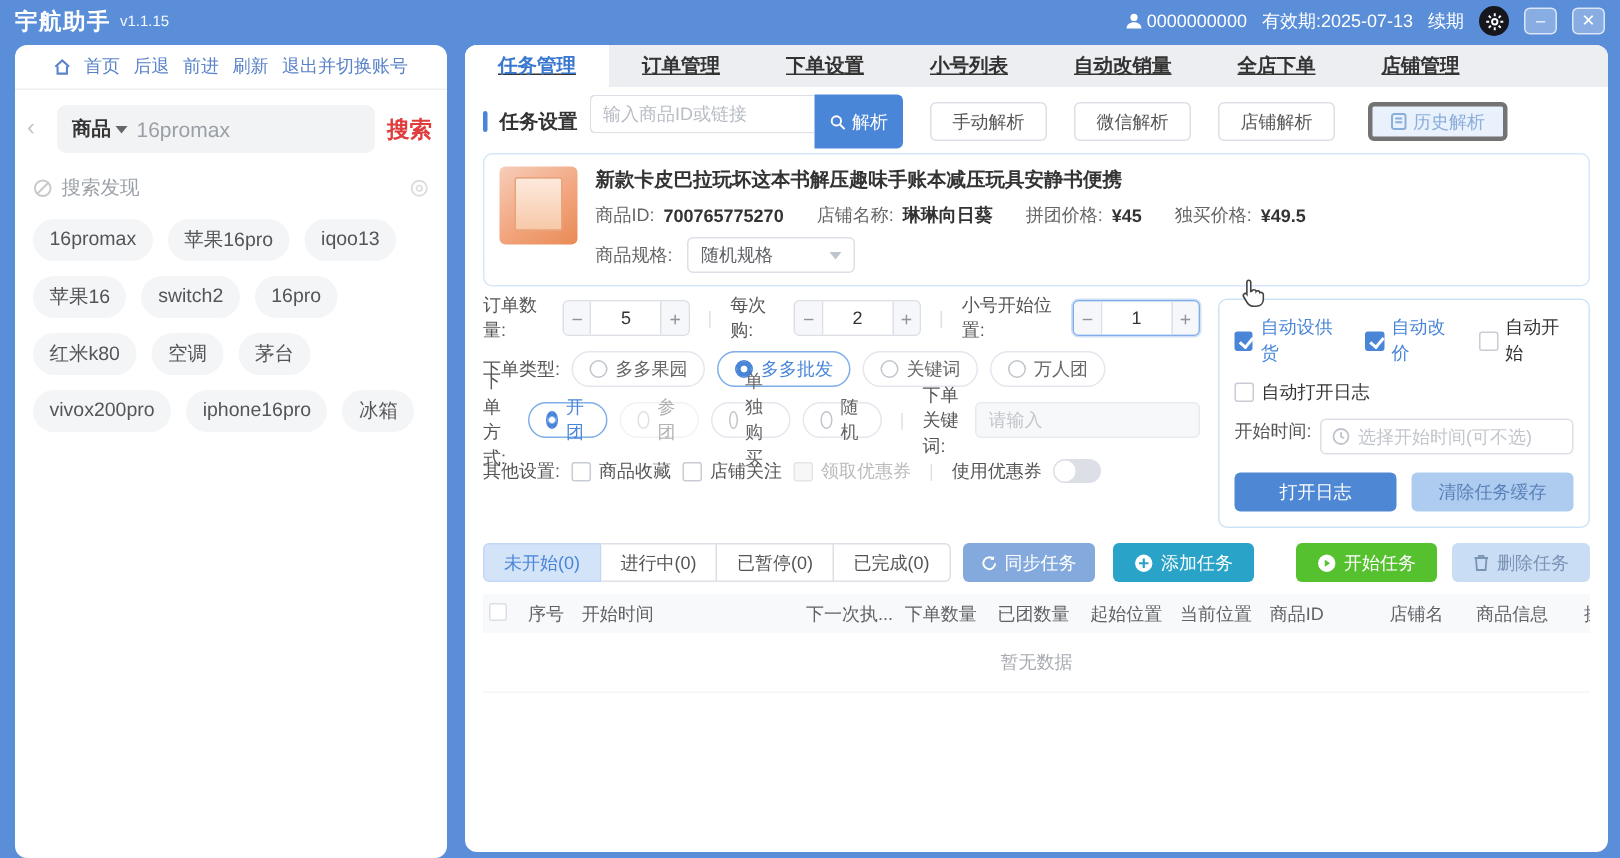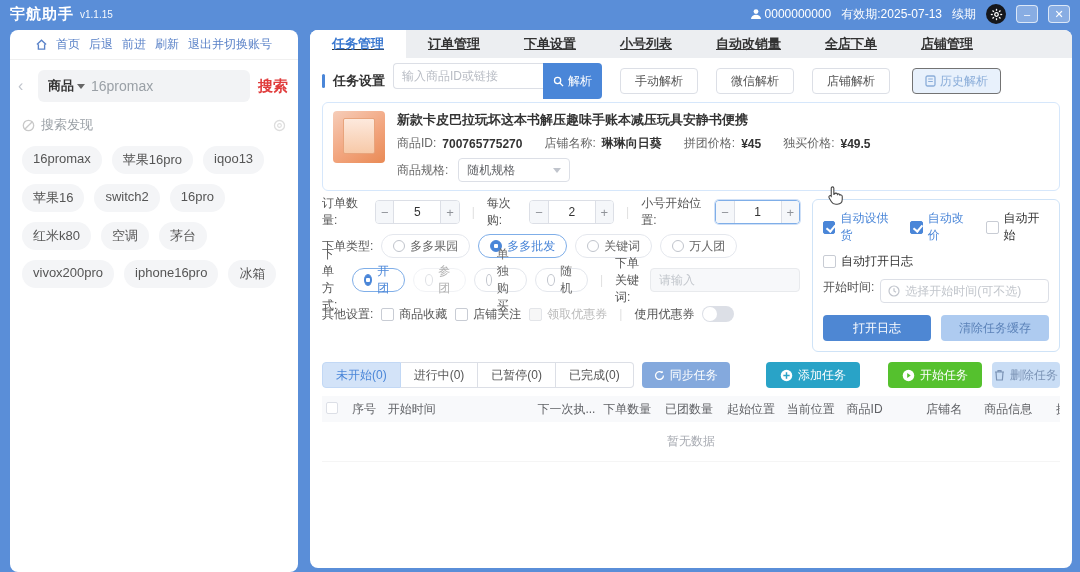--- a/index.html
+++ b/index.html
@@ -40,21 +40,21 @@
   .content { padding:8px 12px; }
 
   .ts-row { display:flex; align-items:center; gap:8px; height:30px; }
   .blue-bar { width:3px; height:14px; background:#4a86d8; border-radius:2px; }
   .ts-label { font-size:13px; font-weight:bold; }
   .parse-group { display:flex; }
   .parse-input { width:150px; height:26px; border:1px solid #dcdfe6; border-right:none; border-radius:4px 0 0 4px; padding:0 8px; font-size:12px; outline:none; color:#333; }
   .parse-input::placeholder { color:#b8bcc4; }
   .parse-btn { height:26px; padding:18px 10px; background:#4a86d8; color:#fff; border:none; border-radius:0 4px 4px 0; font-size:12px; display:flex; align-items:center; gap:4px; cursor:default; }
   .ghost-btn { height:26px; padding:0 14px; background:#fff; border:1px solid #dcdfe6; border-radius:4px; font-size:12px; color:#555; margin-left:10px; cursor:default; }
-  .hist-btn { height:26px; padding:0 12px; background:#e8f1fc; border:1px solid #737373; border-radius:4px; font-size:12px; color:#8aadd9; margin-left:14px; display:flex; align-items:center; gap:4px; cursor:default; }
+  .hist-btn { height:26px; padding:0 12px; background:#e8f1fc; border:3px solid #737373; border-radius:4px; font-size:12px; color:#8aadd9; margin-left:14px; display:flex; align-items:center; gap:4px; cursor:default; }
 
   .product-card { margin-top:6px; border:1px solid #d6e7fb; border-radius:6px; padding:8px 10px; display:flex; gap:12px; }
   .thumb { width:52px; height:52px; border-radius:4px; background:linear-gradient(145deg,#f6cdb9 0%,#f2a57e 55%,#e98a55 100%); position:relative; flex-shrink:0; }
   .thumb::after { content:""; position:absolute; left:10px; top:7px; right:10px; bottom:9px; background:linear-gradient(180deg,#fde9dd,#f7c9a8); border:1px solid #e8a47c; border-radius:2px; }
   .prod-info { flex:1; display:flex; flex-direction:column; gap:6px; }
   .prod-title { font-size:13px; font-weight:bold; color:#333; }
   .prod-meta { display:flex; align-items:center; gap:6px; font-size:12px; color:#666; }
   .prod-meta b { color:#333; margin-right:16px; }
   .spec-row { display:flex; align-items:center; gap:10px; font-size:12px; color:#666; }
   .spec-select { width:112px; height:24px; border:1px solid #dcdfe6; border-radius:4px; display:flex; align-items:center; justify-content:space-between; padding:0 8px; font-size:12px; color:#606266; cursor:default; }
@@ -95,21 +95,21 @@
   .cache-btn { flex:1; height:26px; background:#aecbf0; border:none; border-radius:4px; color:#5b82b8; font-size:12px; cursor:default; }
 
   .status-row { display:flex; align-items:center; margin-top:10px; }
   .seg { height:26px; padding:0 13px; display:flex; align-items:center; font-size:12px; color:#555; background:#fff; border:1px solid #dcdfe6; border-left:none; cursor:default; }
   .seg:first-child { border-left:1px solid #dcdfe6; border-radius:4px 0 0 4px; }
   .seg.last { border-radius:0 4px 4px 0; }
   .seg.active { background:#d3e3f8; border-color:#c2d8f5; color:#4a86d8; }
   .sync-btn { margin-left:8px; height:26px; padding:0 12px; background:#84a9dd; border:none; border-radius:4px; color:#fff; font-size:12px; display:flex; align-items:center; gap:5px; cursor:default; }
   .add-btn { height:26px; padding:0 14px; background:#29a3c7; border:none; border-radius:4px; color:#fff; font-size:12px; display:flex; align-items:center; gap:5px; cursor:default; }
   .start-btn { margin-left:28px; height:26px; padding:0 14px; background:#55c12e; border:none; border-radius:4px; color:#fff; font-size:12px; display:flex; align-items:center; gap:5px; cursor:default; }
-  .del-btn { margin-left:10px; height:26px; padding:0 2px; background:#c9ddf5; border:none; border-radius:4px; color:#7b93b5; font-size:12px; display:flex; align-items:center; gap:5px; cursor:default; }
+  .del-btn { margin-left:10px; height:26px; padding:0 14px; background:#c9ddf5; border:none; border-radius:4px; color:#7b93b5; font-size:12px; display:flex; align-items:center; gap:5px; cursor:default; }
 
   .table { margin-top:8px; }
   .thead { display:flex; align-items:center; height:26px; background:#f8f9fb; font-size:12px; color:#606266; }
   .th { padding:0 4px; white-space:nowrap; overflow:hidden; }
   .empty-row { height:40px; display:flex; align-items:center; justify-content:center; color:#a8abb2; font-size:12px; border-bottom:1px solid #f5f5f5; }
 
   .cursor { position:absolute; left:826px; top:185px; z-index:99; pointer-events:none; }
   svg { display:block; }
 </style>
 </head>

